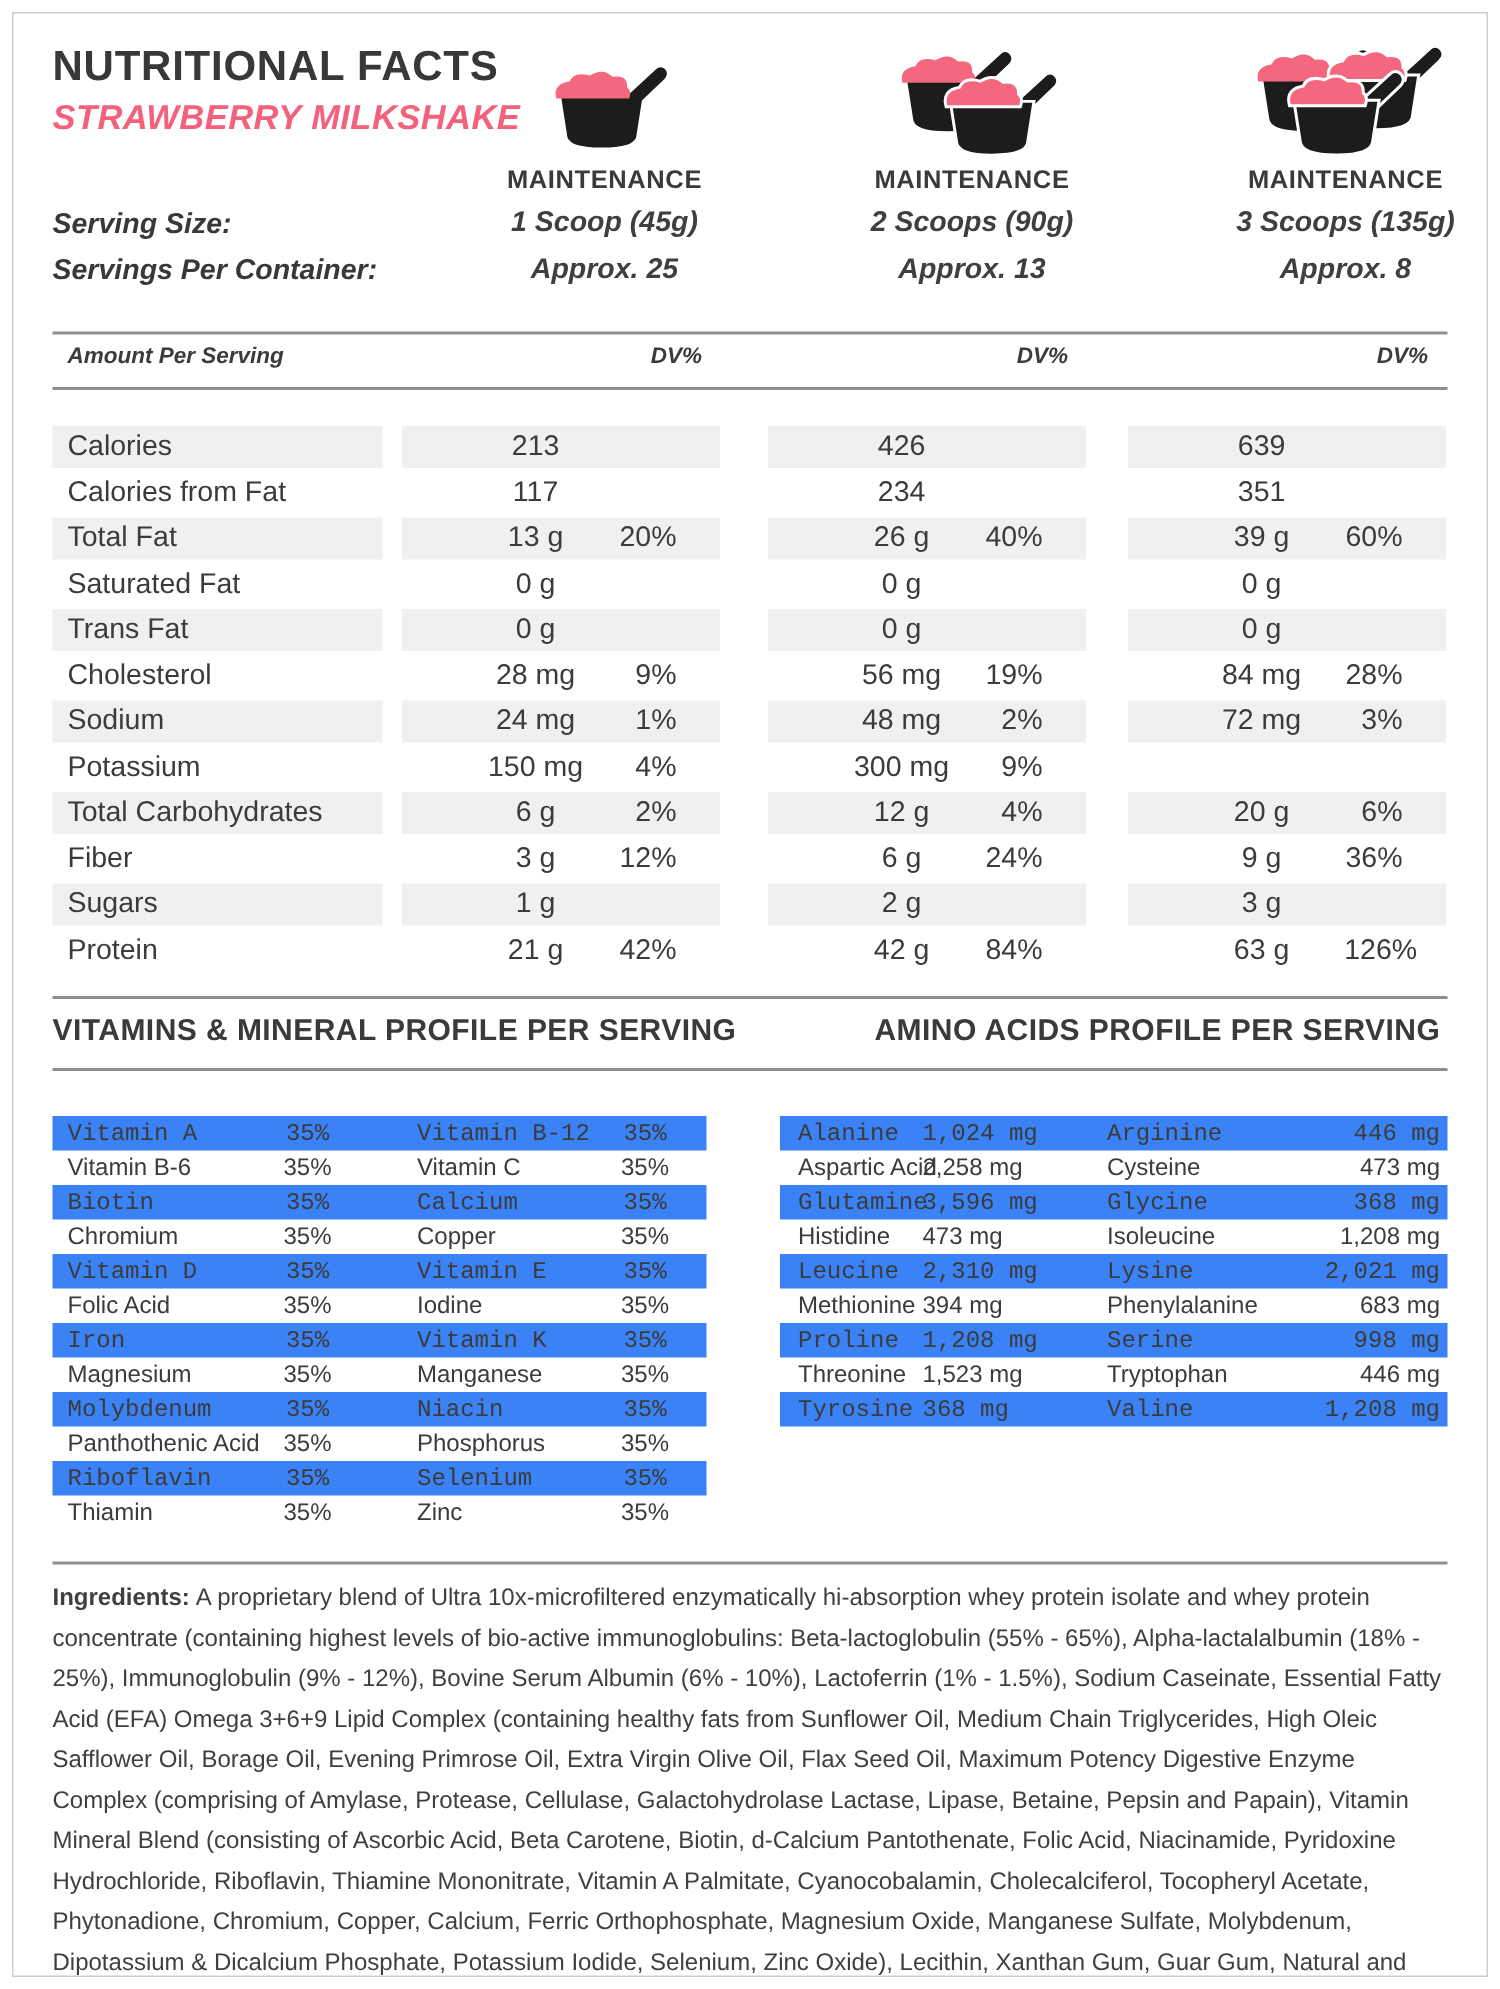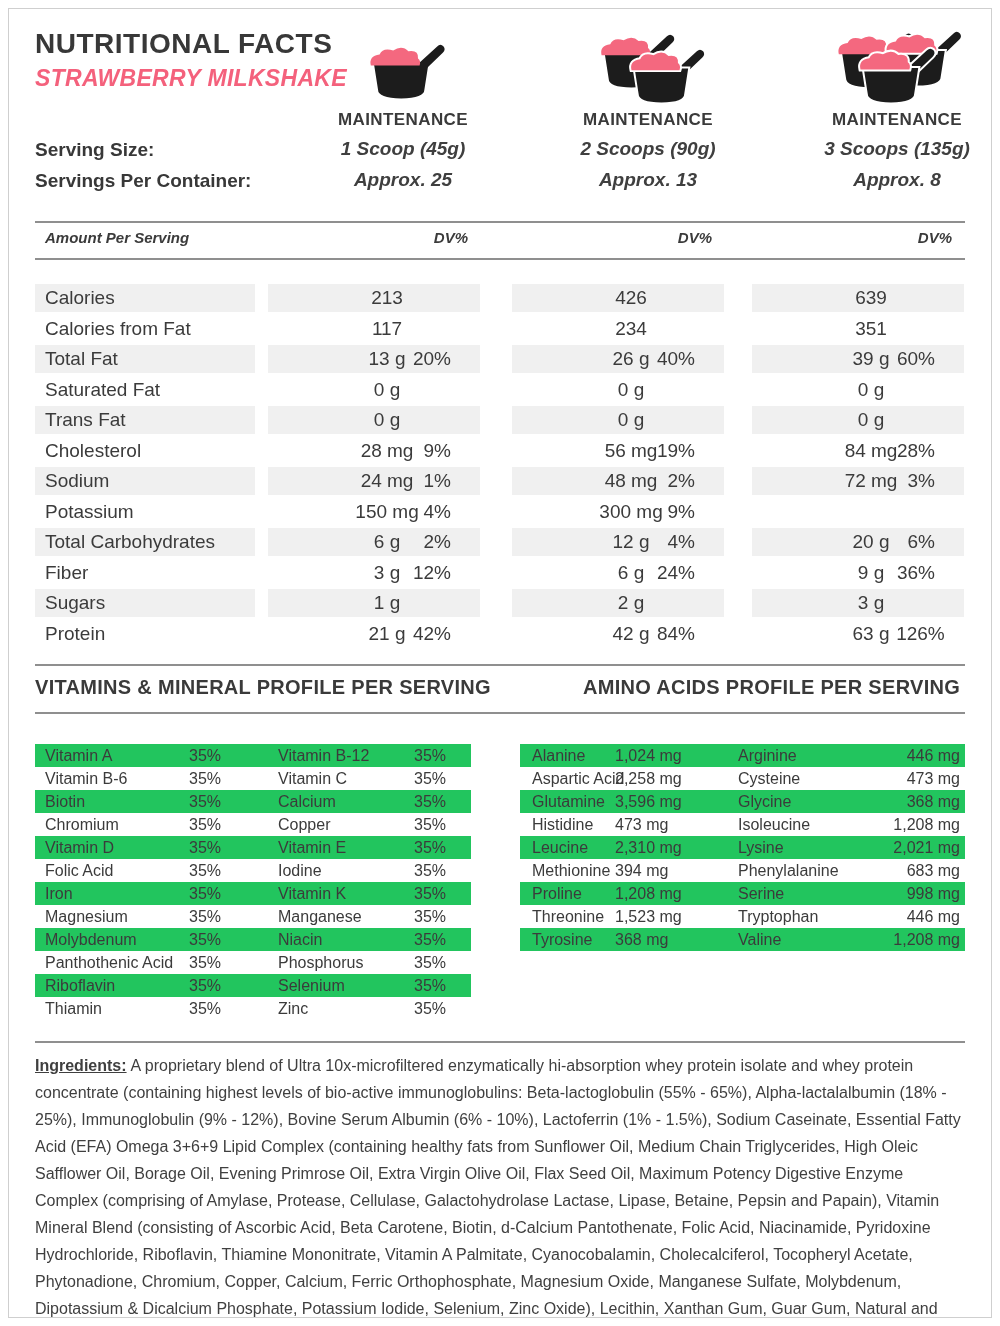--- a/index.html
+++ b/index.html
@@ -15,54 +15,54 @@
   .title{position:absolute;left:35px;top:28px;font-size:28px;font-weight:700;letter-spacing:.5px;color:#383838;}
   .subtitle{position:absolute;left:35px;top:65px;font-size:23px;font-weight:700;font-style:italic;color:#f4617c;letter-spacing:.3px;}
 
   .col-head{position:absolute;top:26px;width:240px;height:170px;text-align:center;}
   #col0{left:283px}#col1{left:528px}#col2{left:777px}
   .icon-box{position:absolute;top:0;left:0;width:100%;height:78px;display:flex;align-items:flex-end;justify-content:center;}
   .col-name{position:absolute;top:84px;left:0;width:100%;font-size:17px;font-weight:700;letter-spacing:.4px;color:#3a3a3a;}
   .col-serving{position:absolute;top:112px;left:0;width:100%;font-size:19px;font-style:italic;font-weight:700;color:#3f3f3f;}
   .col-servings{position:absolute;top:143px;left:0;width:100%;font-size:19px;font-style:italic;font-weight:700;color:#3f3f3f;}
 
-  .left-label{position:absolute;left:35px;font-size:19px;font-weight:700;color:#383838;}
+  .left-label{position:absolute;left:35px;font-size:19px;font-weight:700;font-style:italic;color:#383838;}
   #serving-label{top:139px}#servings-label{top:170px}
 
   .aps-label{position:absolute;left:45px;top:229px;font-size:15px;font-weight:700;font-style:italic;}
   .dv-hdr{position:absolute;top:229px;width:212px;text-align:right;padding-right:12px;box-sizing:border-box;
           font-size:15px;font-weight:700;font-style:italic;}
   #dvh0{left:268px}#dvh1{left:512px}#dvh2{left:752px}
 
   #nutrition-rows{position:absolute;left:35px;top:284px;width:930px;}
   .n-row{position:relative;height:28px;margin-bottom:2.5px;font-size:19px;}
   .n-row .lab{position:absolute;left:0;top:0;width:220px;height:100%;display:flex;align-items:center;
               padding-left:10px;box-sizing:border-box;}
   .n-cell{position:absolute;top:0;height:100%;width:212px;}
   .n-cell.c0{left:233px}.n-cell.c1{left:477px}.n-cell.c2{left:717px}
-  .amt{position:absolute;left:0;top:50%;transform:translateY(-50%);width:84%;text-align:center;padding-left:30px;}
+  .amt{position:absolute;left:0;top:50%;transform:translateY(-50%);width:84%;text-align:center;}
   .dvv{position:absolute;right:0;top:50%;transform:translateY(-50%);width:32%;text-align:right;
        padding-right:29px;box-sizing:border-box;}
   .striped .lab,.striped .n-cell{background:#f0f0f0;}
 
   .sec-title{position:absolute;top:676px;font-size:20px;font-weight:700;letter-spacing:.3px;color:#3a3a3a;}
   #vit-title{left:35px}#amino-title{left:583px}
 
   #vitamin-rows{position:absolute;left:35px;top:744px;width:436px;}
   #amino-rows{position:absolute;left:520px;top:744px;width:445px;}
   .p-row{position:relative;height:23px;font-size:16px;}
-  .p-row.striped{background:#22c55e;}
+  .p-row.striped{background:#3b82f6;font-family:Liberation Mono, monospace;}
   .p-row span{position:absolute;top:50%;transform:translateY(-50%);white-space:nowrap;}
   .pn1{left:10px}.pv1{left:135px;width:70px;text-align:center;}
   .pn2{left:243px}.pv2{left:360px;width:70px;text-align:center;}
   .an1{left:12px}.av1{left:95px;width:112px;text-align:left;}
   .an2{left:218px}.av2{left:328px;width:112px;text-align:right;}
 
   #ingredients{position:absolute;left:35px;top:1052px;width:930px;font-size:16px;line-height:27px;color:#3f3f3f;}
-  .ing-label{font-weight:700;margin-right:4px;text-decoration:underline;}
+  .ing-label{font-weight:700;margin-right:4px;}
 
   .sc-cup,.sc-handle{fill:#1c1c1c;}
   .sc-powder{fill:#f4687f;}
   .sc-outline{stroke:#ffffff;stroke-width:5px;paint-order:stroke;}
 </style>
 </head>
 <body>
 
 <div class="frame"></div>
 

